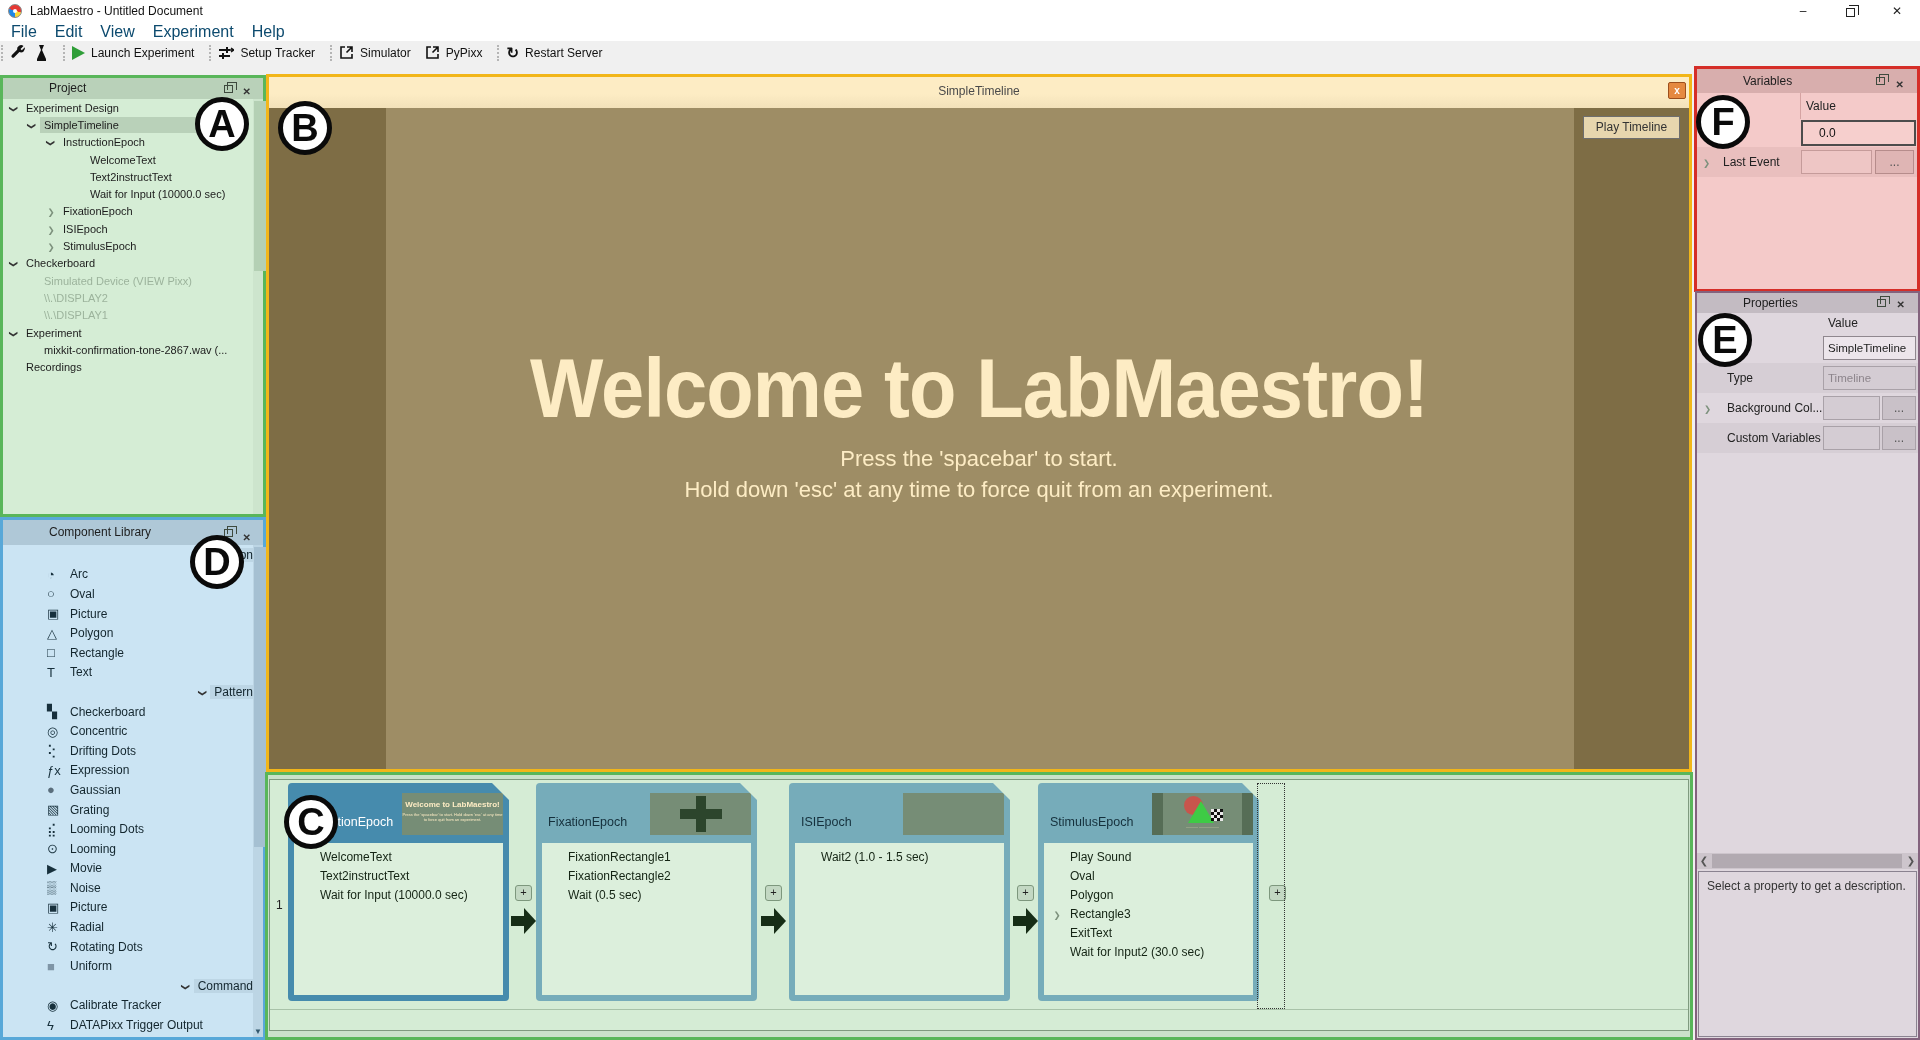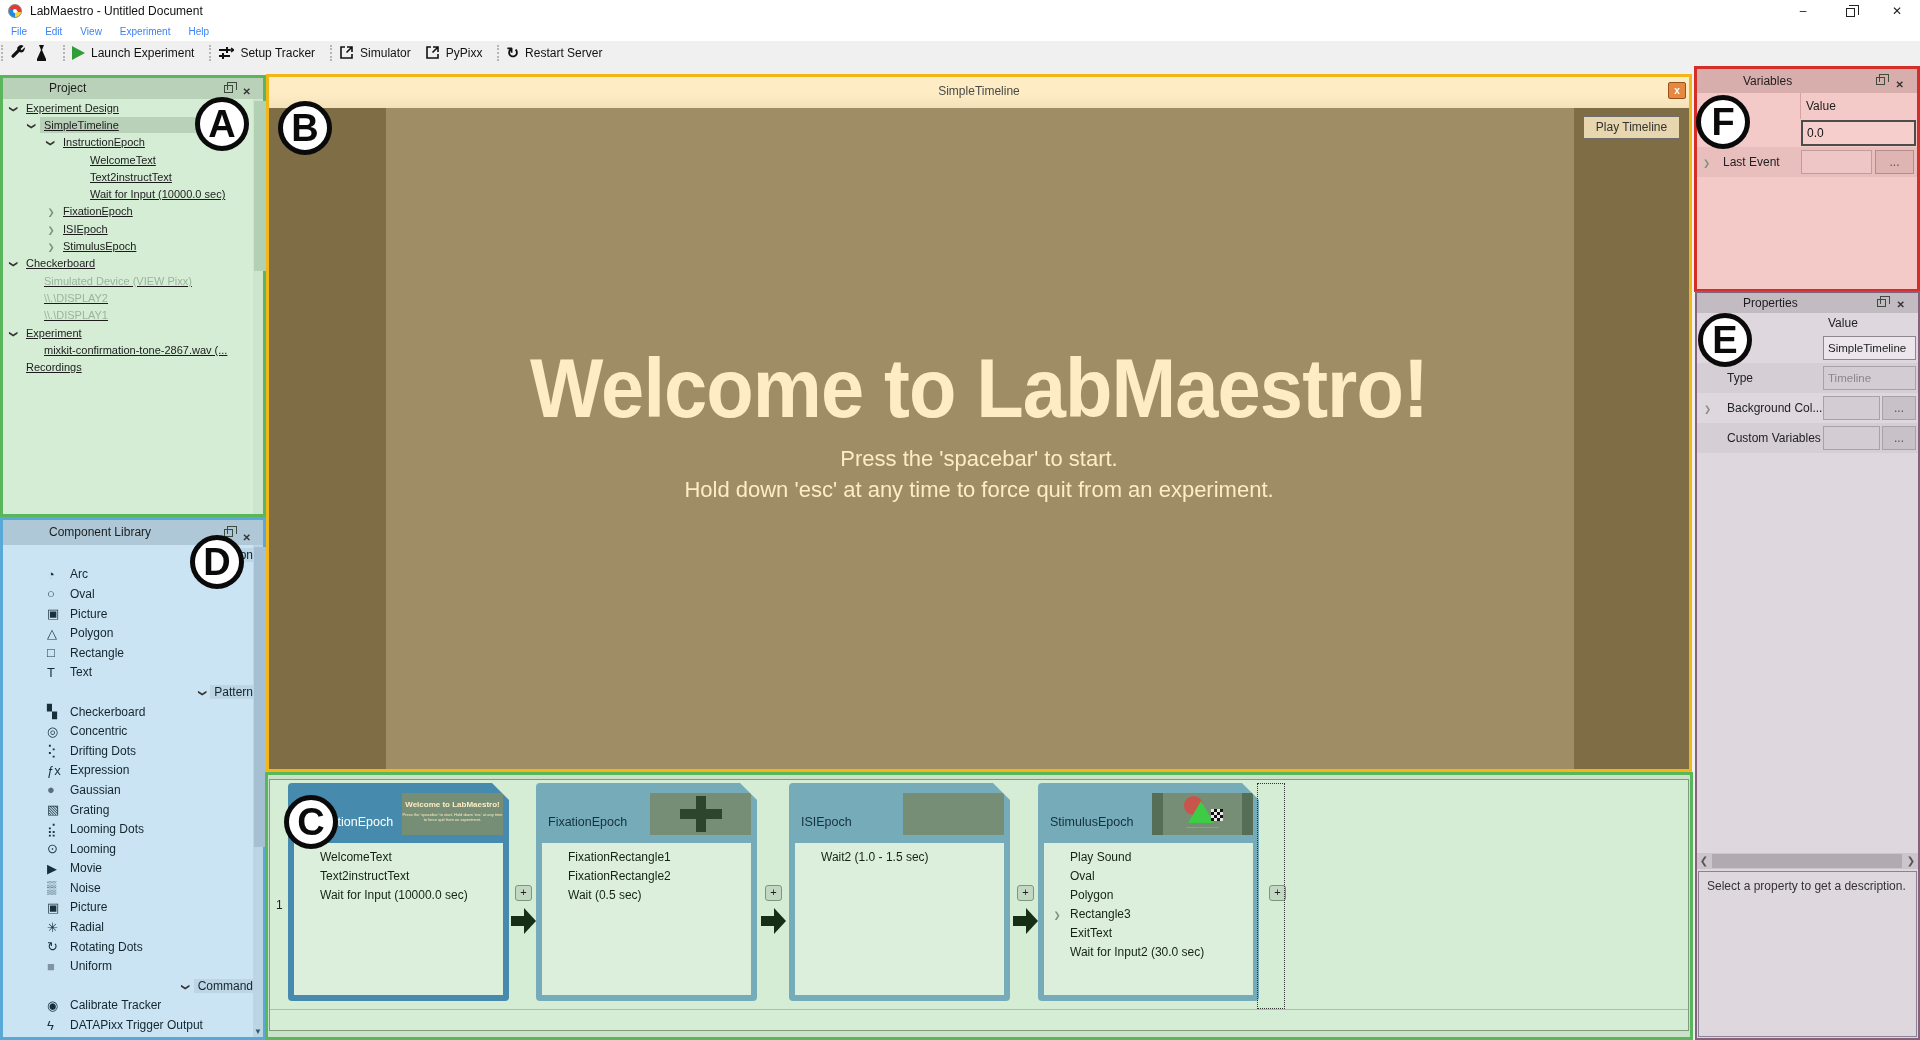--- a/index.html
+++ b/index.html
@@ -13,21 +13,21 @@
     border:1px solid #888; }
   .app-icon::after{ content:''; position:absolute; left:4px; top:4px; width:4px; height:4px; border-radius:50%; background:#fff; }
   .win-title { position:absolute; left:30px; top:0; line-height:22px; font-size:12px; color:#111; }
   .winbtn { position:absolute; top:0; width:34px; height:22px; text-align:center; line-height:22px; font-size:12px; color:#222; }
   .winbtn.min { left:1786px; } .winbtn.max { left:1833px; } .winbtn.close { left:1880px; }
   .restore-glyph { display:inline-block; width:9px; height:9px; border:1px solid #222; position:relative; top:2px; background:#fff; }
   .restore-glyph::before { content:''; position:absolute; left:2px; top:-4px; width:9px; height:9px; border:1px solid #222; border-bottom:none; border-left:none; }
 
   
   .menubar { position:absolute; left:0; top:22px; width:1920px; height:19px; background:#ffffff; display:flex; padding-left:2px; }
-  .menu-item { padding:0 9px; line-height:19px; font-size:10px; color:#3b82f6; }
+  .menu-item { padding:0 9px; line-height:19px; font-size:16px; color:#0c4a6e; }
 
   
   .toolbar { position:absolute; left:0; top:41px; width:1920px; height:23px; background:#f0f0f0; display:flex; align-items:center; }
   .tb-group { display:flex; align-items:center; height:22px; padding:0 14px 0 10px; position:relative; }
   .tb-group::before { content:''; position:absolute; left:1px; top:3px; bottom:3px; width:0; border-left:2px dotted #b5b5b5; }
   .tb-label { font-size:12px; color:#111; margin-left:6px; white-space:nowrap; }
   .icon-play { width:0; height:0; border-left:13px solid #2f9e38; border-top:7px solid transparent; border-bottom:7px solid transparent; }
   .tb-svg { display:block; }
   .icon-restart { font-size:15px; font-weight:bold; color:#111; line-height:15px; }
 
@@ -36,21 +36,21 @@
   .dock-title { padding-left:6px; }
   .float-icon { position:absolute; width:9px; height:8px; border:1px solid #3e4a3e; background:transparent; }
   .float-icon::before { content:''; position:absolute; left:2px; top:-4px; width:8px; height:7px; border:1px solid #3e4a3e; border-bottom:none; }
   .x-icon { position:absolute; font-size:10px; font-weight:bold; color:#333; }
 
   
   .panelA { position:absolute; left:0; top:75px; width:266px; height:442px; border:3px solid #59b65a; background:#d5edd5; }
   .panelA .dock-head { height:21px; background:#b9d1b9; line-height:21px; }
   .panelA .float-icon { right:30px; top:7px; } .panelA .x-icon { right:12px; top:3px; }
   .tree { padding-top:0; font-size:11px; }
-  .tree-row { height:17.3px; display:flex; align-items:center; white-space:nowrap;text-decoration:underline; }
+  .tree-row { height:17.3px; display:flex; align-items:center; white-space:nowrap; }
   .tree-row .chev { width:16px; text-align:center; flex:none; }
   .chev::before { content:'\276F'; font-size:8.5px; color:#333; display:inline-block; }
   .chev.down::before { transform:rotate(90deg); }
   .chev.right::before { transform:none; color:#7d917d; }
   .chev.none::before { visibility:hidden; }
   .tree-row.lvl0 { padding-left:3px; } .tree-row.lvl1 { padding-left:21px; }
   .tree-row.lvl2 { padding-left:40px; } .tree-row.lvl3 { padding-left:59px; }
   .tree-row .tlabel { padding:0 4px; line-height:16px; }
   .tree-row.lvl3 .tlabel { padding-left:12px; }
   .tree-row.muted .tlabel { color:#9cb39c; }
@@ -130,21 +130,21 @@
 
   
   .panelF { position:absolute; left:1694px; top:66px; width:226px; height:226px; border:3px solid #d52e28; background:#f4cac9; }
   .panelF .dock-head { height:24px; background:#d8aead; line-height:24px; }
   .panelF .float-icon { right:32px; top:8px; } .panelF .x-icon { right:13px; top:4px; }
   .vtable { position:relative; font-size:12px; }
   .vcolhead { position:relative; height:26px; }
   .vcolhead .vlabel { position:absolute; left:109px; top:0; line-height:26px; color:#222; }
   .vcoldiv { position:absolute; left:103px; top:0; height:26px; width:1px; background:#d5a3a2; }
   .vrow1 { position:relative; height:28px; }
-  .vinput { position:absolute; left:104px; right:1px; top:1px; height:26px; border:2px solid #4c4c4c; background:#f6cfcd; line-height:22px; padding-left:4px; color:#111; }
+  .vinput { position:absolute; left:104px; right:1px; top:1px; height:26px; border:2px solid #4c4c4c; background:#f6cfcd; line-height:22px; padding-left:16px; color:#111; }
   .vrow2 { position:relative; height:30px; background:#e9bfbe; }
   .vrow2 .chev { position:absolute; left:6px; top:8px; }
   .vrow2 .vname { position:absolute; left:26px; line-height:30px; color:#222; }
   .vbox { position:absolute; left:104px; top:3px; width:71px; height:24px; background:#eec6c5; border:1px solid #c59b9a; }
   .vmore { position:absolute; left:178px; right:3px; top:3px; height:24px; background:#dfb5b4; border:1px solid #b68c8b; text-align:center; line-height:22px; color:#555; }
 
   
   .panelE { position:absolute; left:1695px; top:291px; width:225px; height:749px; border:2px solid #83627d; background:#dfd7de; }
   .panelE .dock-head { height:20px; background:#c3bbc2; line-height:20px; }
   .panelE .float-icon { right:32px; top:6px; } .panelE .x-icon { right:13px; top:2px; }

